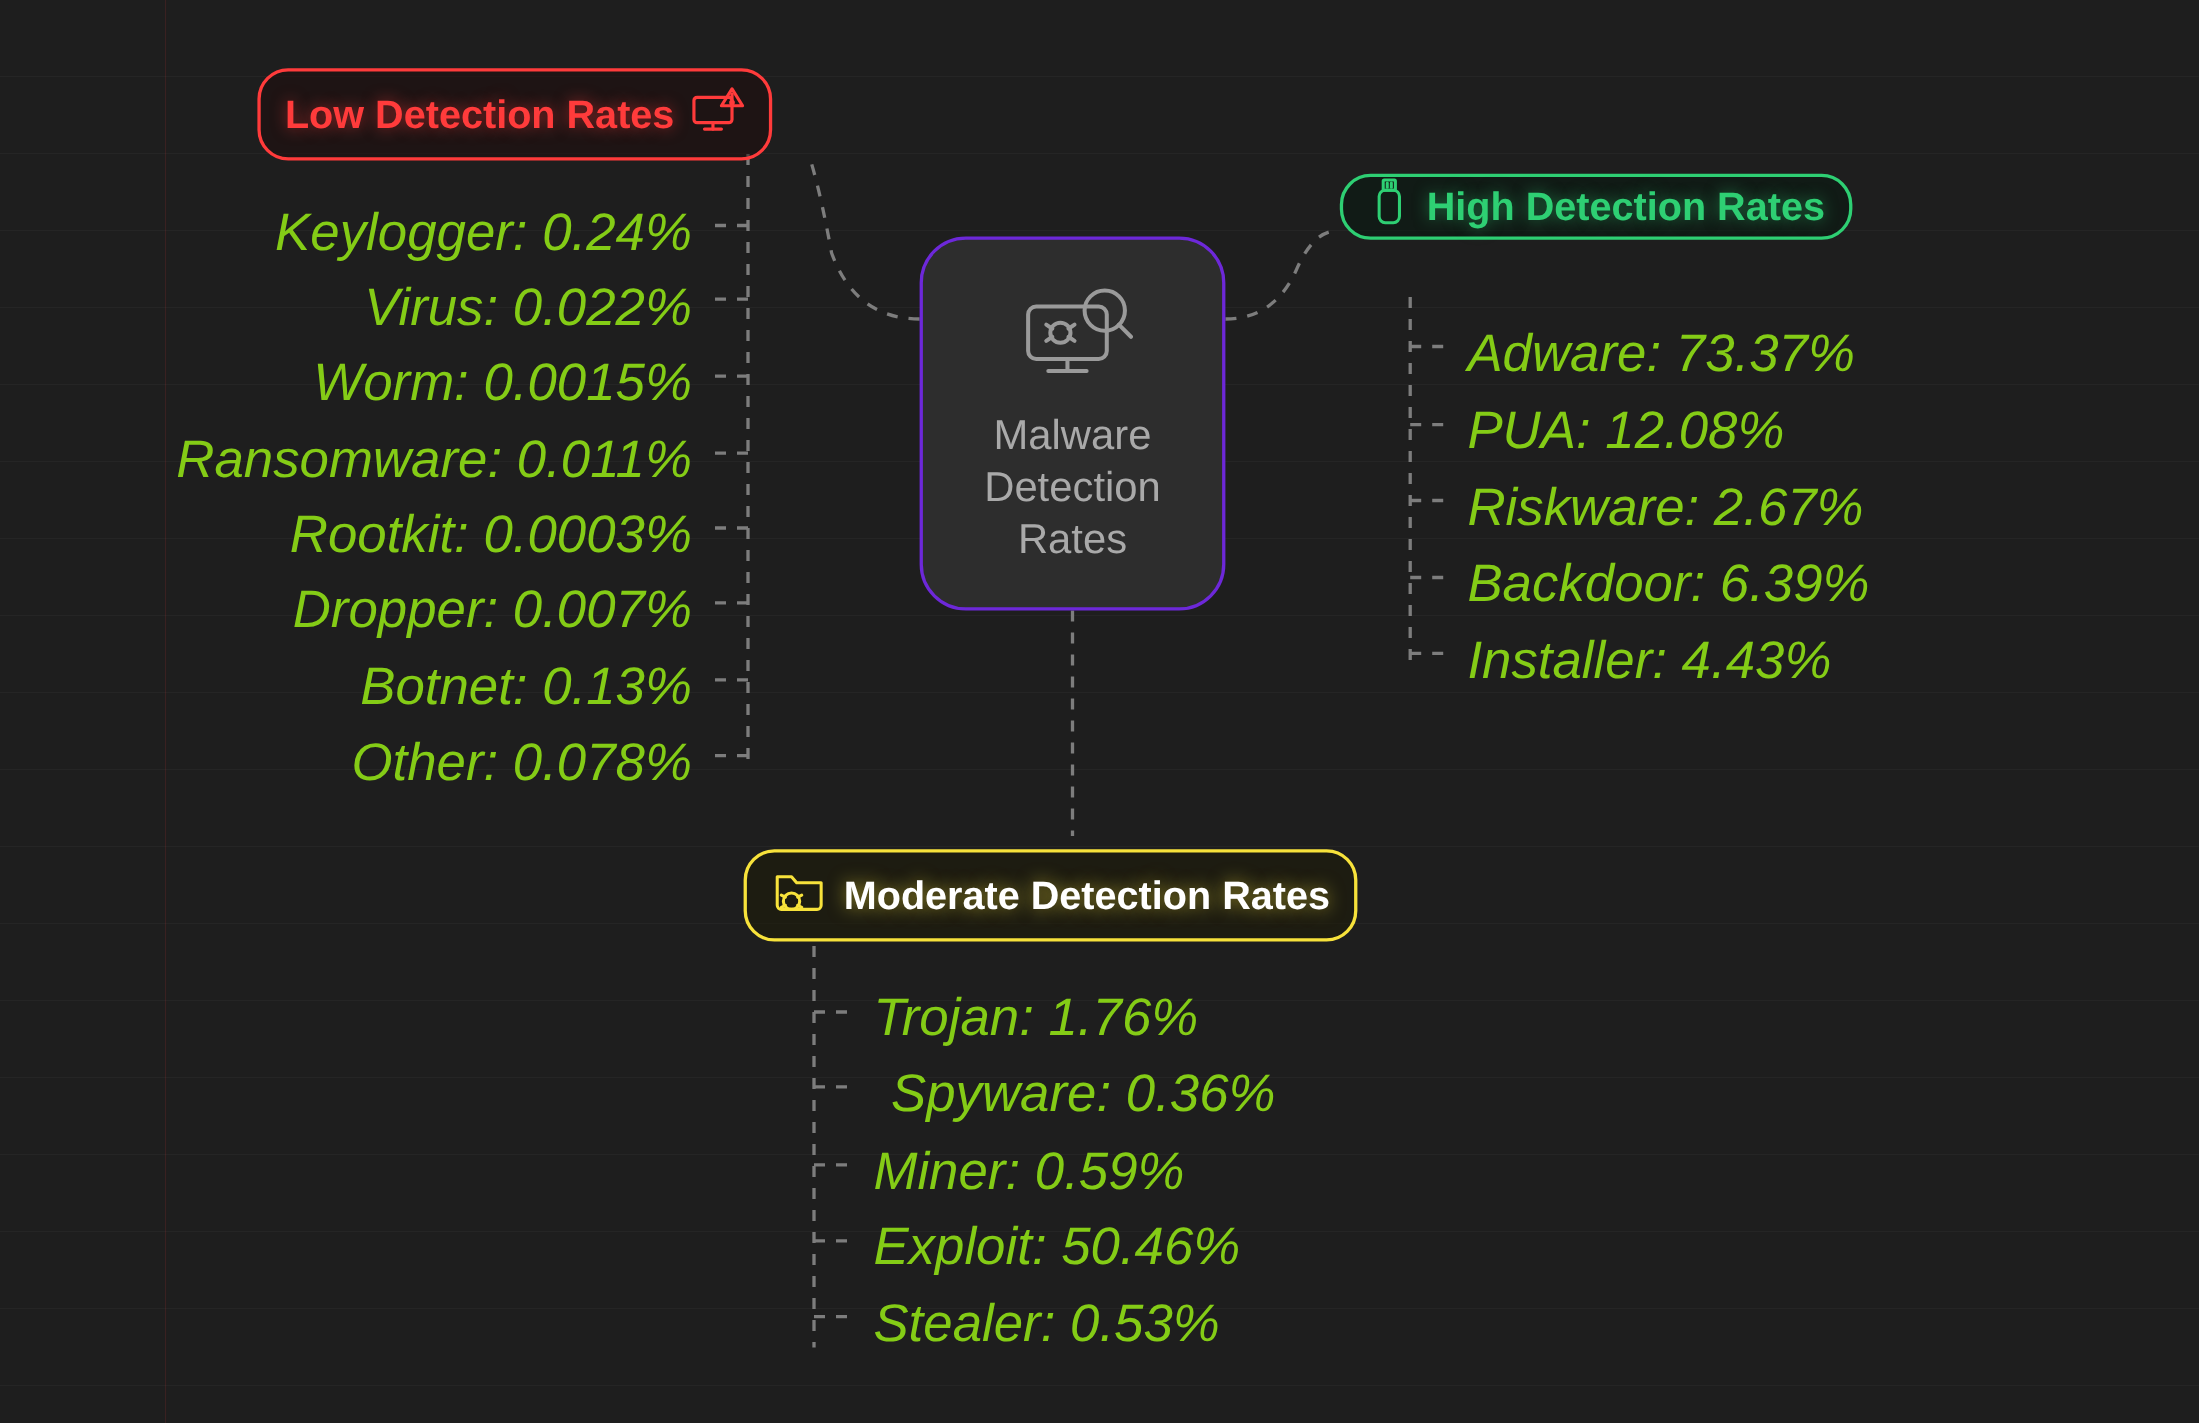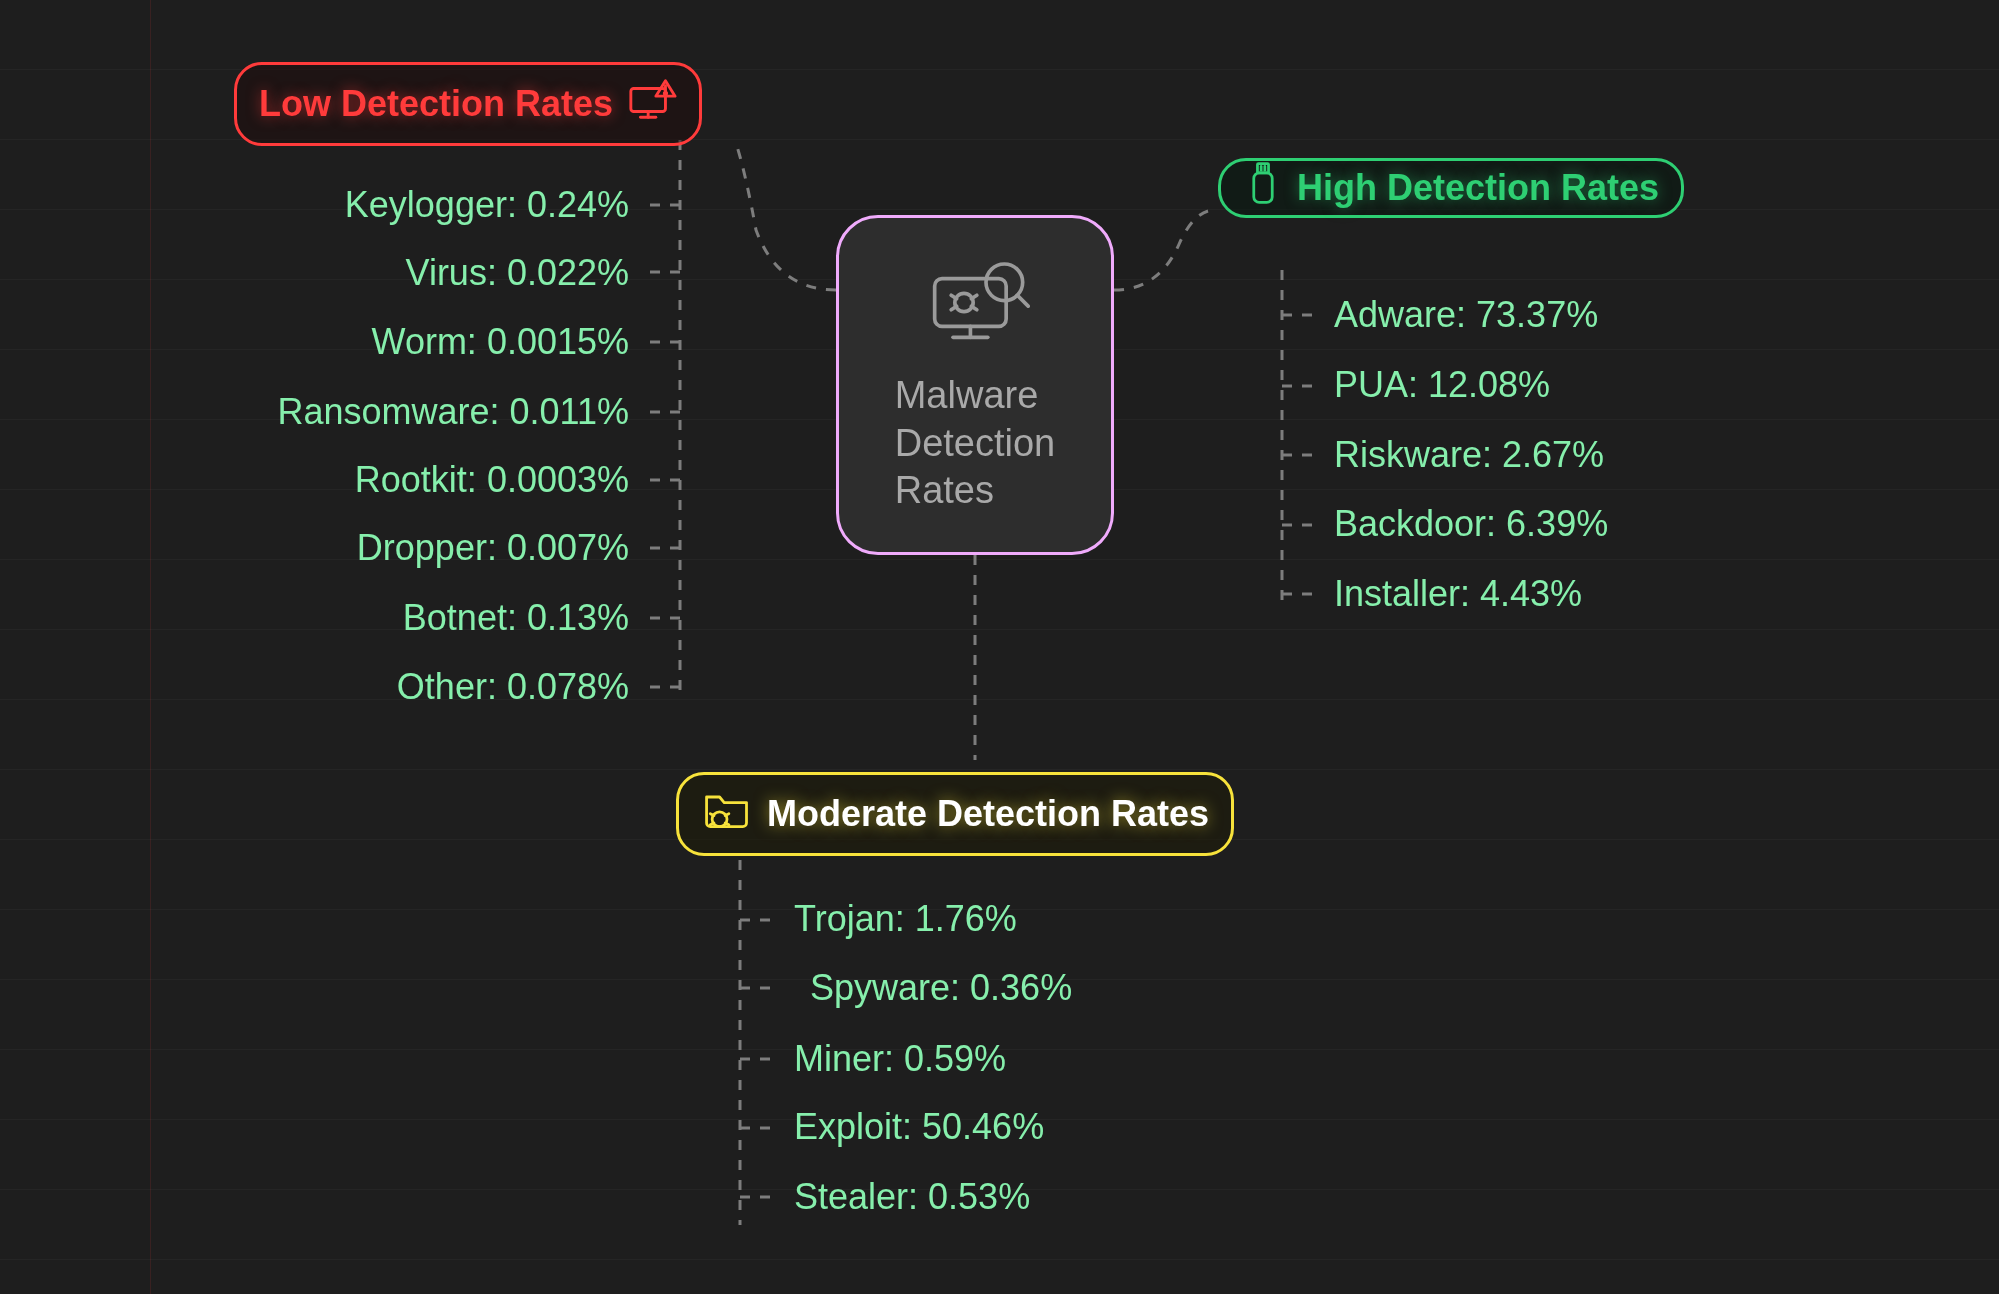--- a/index.html
+++ b/index.html
@@ -50,31 +50,31 @@
     pointer-events: none;
   }
 
   
   .center-node {
     position: absolute;
     left: 836px;
     top: 215px;
     width: 278px;
     height: 340px;
-    border: 3px solid #f0abfc;
+    border: 3px solid #6d28d9;
     border-radius: 42px;
     background: #2d2d2d;
     display: flex;
     flex-direction: column;
     align-items: center;
     justify-content: center;
     padding: 28px 20px;
     box-sizing: border-box;
     color: #a9a9a9;
-    text-align: left;
+    text-align: center;
   }
   .center-node .icon-slot {
     margin-bottom: 18px;
   }
   .center-node .title {
     font-size: 38px;
     line-height: 1.25;
     font-weight: 500;
   }
 
@@ -118,23 +118,24 @@
   .cat-mod {
     border-color: #f7e23b;
     color: #ffffff;
     text-shadow: 0 0 15px rgba(247,226,59,0.55);
     background: rgba(30,28,8,0.55);
   }
 
   
   .leaf {
     position: absolute;
-    font-size: 36px;
-    color: #86efac;
+    font-size: 48px;
+    color: #84cc16;
     white-space: nowrap;
+    font-style: italic;
   }
   .leaf-right { text-align: right; }
 </style>
 </head>
 <body>
 
 <div class="canvas">
   <div class="ruled-bg"></div>
   <div class="vline" style="left:150px;"></div>
 

